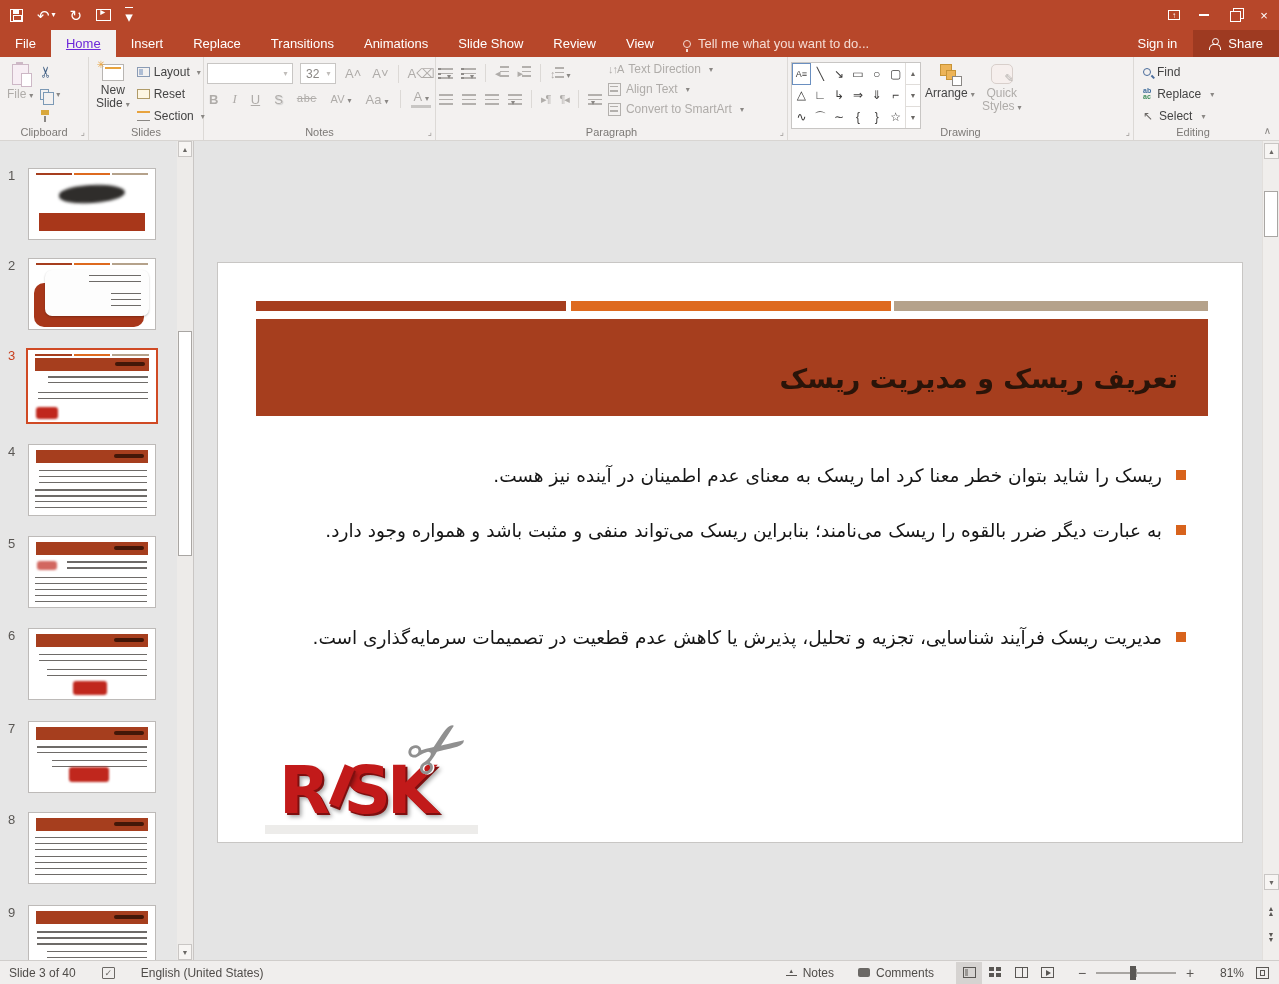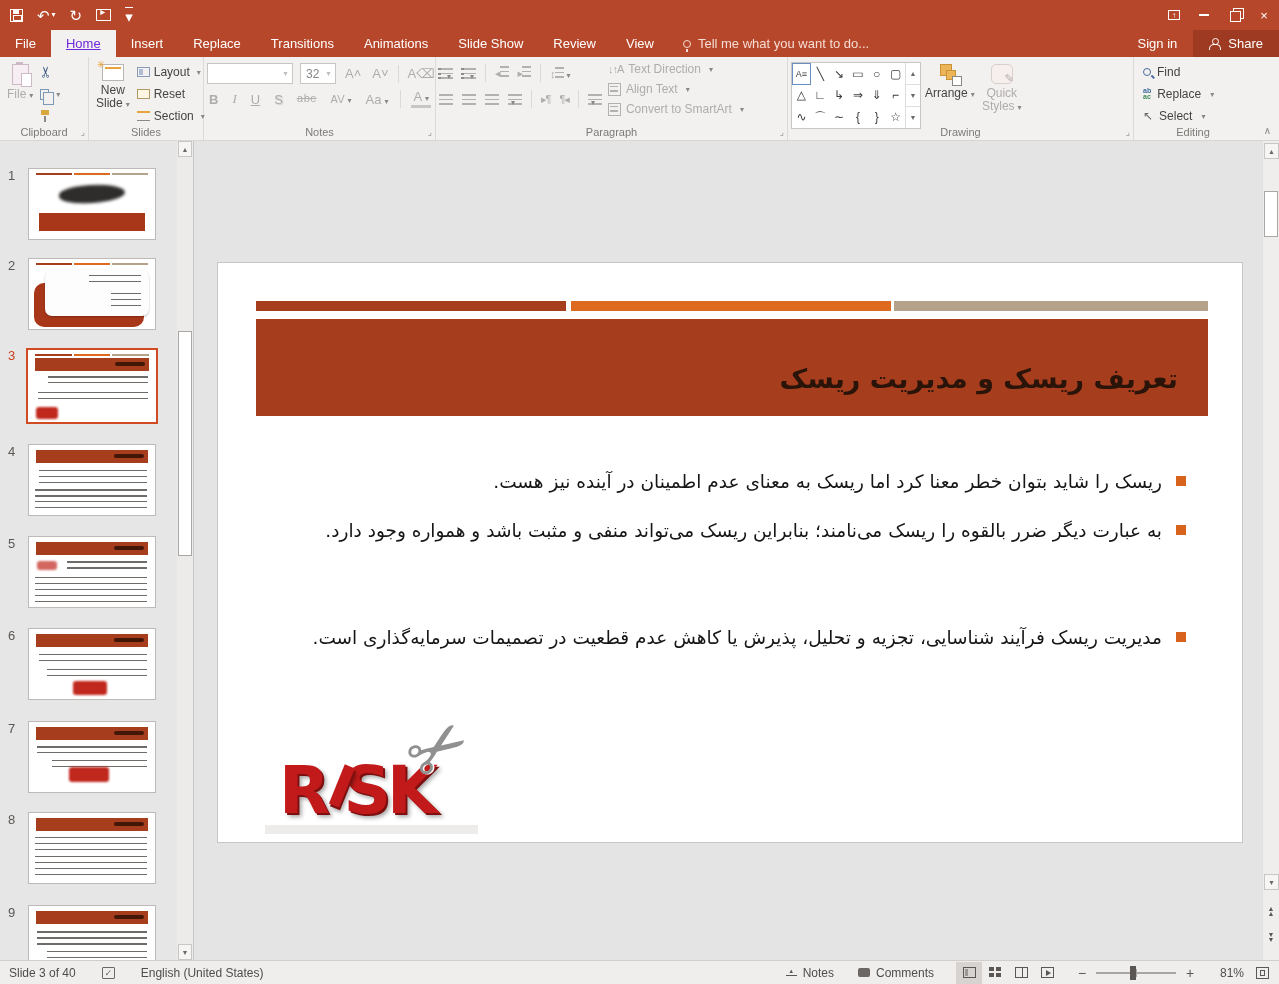--- a/index.html
+++ b/index.html
@@ -155,21 +155,21 @@
   .bar{position:absolute;top:38px;height:10px;}
   .bar1{left:38px;width:310px;background:#A63E1E;}
   .bar2{left:353px;width:320px;background:#DE6A1F;}
   .bar3{left:676px;width:314px;background:#B5A28B;}
   .titleblock{position:absolute;left:38px;top:56px;width:952px;height:97px;background:#A63E1E;}
   .titletext{position:absolute;right:30px;top:44px;font-size:27px;font-weight:bold;color:#2A1409;
              font-family:"DejaVu Sans",sans-serif;}
   .bullet{position:absolute;right:56px;left:70px;display:flex;gap:14px;align-items:flex-start;
           font-size:18.5px;color:#161616;font-family:"DejaVu Sans",sans-serif;line-height:26px;}
   .bullet .sq{flex:0 0 auto;width:10px;height:10px;background:#D8631C;margin-top:7px;}
-  .b1{top:206px;} .b2{top:255px;} .b3{top:362px;} .b4{top:418px;}
+  .b1{top:200px;} .b2{top:255px;} .b3{top:362px;} .b4{top:418px;}
 
   .riskimg{position:absolute;left:47px;top:450px;width:213px;height:121px;background:#fff;overflow:hidden;}
   .riskimg .floor{position:absolute;bottom:0;left:0;right:0;height:9px;background:#EDECEA;}
   .riskword{position:absolute;left:14px;bottom:10px;font-family:"DejaVu Sans",sans-serif;
             font-weight:bold;font-size:66px;line-height:1;color:#C21A1A;letter-spacing:-4px;
             text-shadow:2px 2px 0 #7E0F0F,4px 4px 4px rgba(0,0,0,.35);}
   .riskword .tilt{display:inline-block;transform:rotate(22deg) translate(2px,-8px);font-size:58px;}
   .riskscissors{position:absolute;right:10px;top:-6px;font-size:72px;color:#909090;
                 transform:rotate(-35deg);text-shadow:1px 1px 0 #fff;}
 

